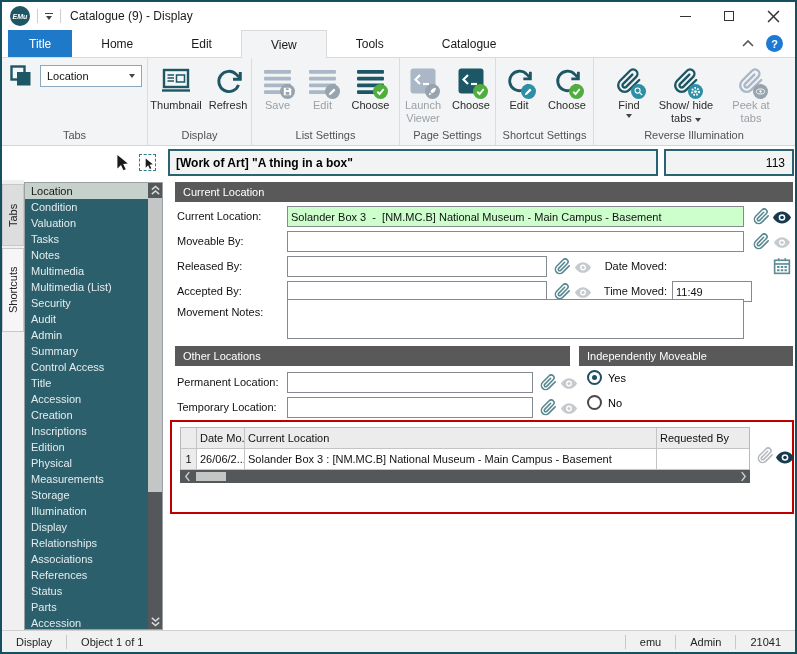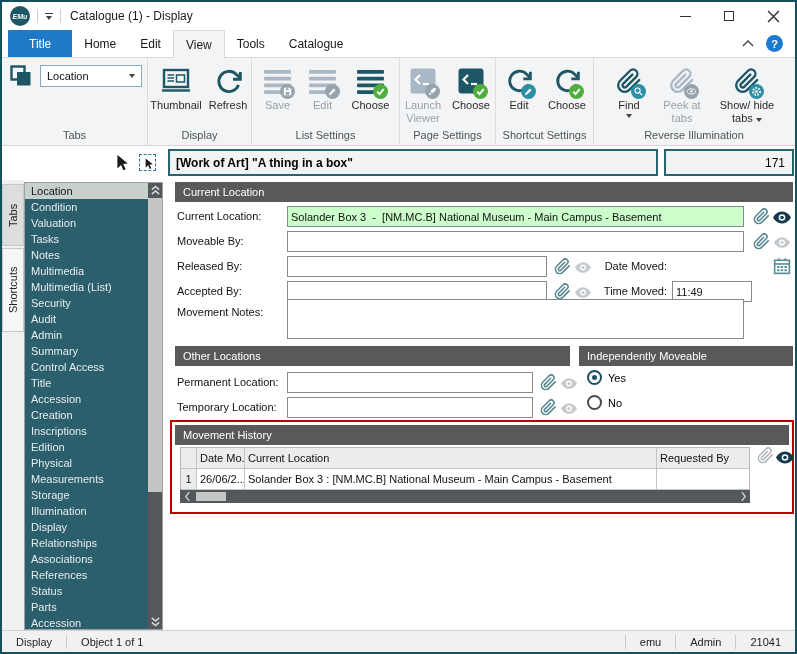--- a/index.html
+++ b/index.html
@@ -14,21 +14,21 @@
   .qat-line { width:8px; border-top:1.6px solid #444; margin-bottom:2px; }
   .caret-down { width:0; height:0; border-left:3.5px solid transparent; border-right:3.5px solid transparent; border-top:4px solid #444; display:inline-block; }
   .title-text { font-size:12px; color:#1a1a1a; margin-left:2px; }
   .win-btns { margin-left:auto; display:flex; height:100%; }
   .win-btn { width:44px; height:100%; display:flex; align-items:center; justify-content:center; color:#333; }
   .min-glyph { width:11px; border-top:1.5px solid #333; display:block; }
   .max-glyph { width:10px; height:10px; border:1.4px solid #333; display:block; }
 
   
   .menubar { height:28px; display:flex; align-items:stretch; background:#fff; border-bottom:1px solid #d9d9d9; }
-  .menu-item { padding:0 12px; font-size:12px; color:#1a1a1a; display:flex; align-items:center; }
+  .menu-item { padding:0 29px; font-size:12px; color:#1a1a1a; display:flex; align-items:center; }
   .menu-file { background:#1e7ac8; color:#fff; padding:0 21px; margin-left:6px; }
   .menu-view { background:#f3f4f5; border:1px solid #d9d9d9; border-bottom:none; margin-bottom:-1px; }
   .menu-right { margin-left:auto; display:flex; align-items:center; gap:12px; padding-right:12px; }
   .help-btn { width:17px; height:17px; border-radius:50%; background:#1d79d2; color:#fff; font-size:11px; font-weight:bold; display:flex; align-items:center; justify-content:center; }
   .collapse-btn { color:#555; display:flex; align-items:center; }
 
   
   .ribbon { height:88px; background:#f3f4f5; display:flex; border-bottom:1px solid #d5d5d5; }
   .rgroup { border-right:1px solid #dcdcdd; display:flex; flex-direction:column; padding-top:4px; flex:none; }
   .rgroup-label { margin-top:auto; text-align:center; font-size:11px; color:#4f5355; height:17px; line-height:15px; }
@@ -215,21 +215,21 @@
 <div class="window">
 
   <div class="titlebar">
     <div class="logo">EMu</div>
     <div class="tb-sep"></div>
     <div class="qat">
       <span class="qat-line"></span>
       <span class="caret-down"></span>
     </div>
     <div class="tb-sep"></div>
-    <div class="title-text">Catalogue (1) - Display</div>
+    <div class="title-text">Catalogue (9) - Display</div>
     <div class="win-btns">
       <div class="win-btn">
           <span class="min-glyph"></span>
         </div>
       <div class="win-btn">
           <span class="max-glyph"></span>
         </div>
       <div class="win-btn">
           <svg width="13" height="13">
             <use href="#i-close"></use>
@@ -410,64 +410,64 @@
               </svg>
             <span class="badge teal">
                 <svg width="11" height="11">
                   <use href="#i-magnifier"></use>
                 </svg>
               </span>
           </span>
           <span>Find</span>
           <span class="rbtn-caret caret-down"></span>
         </div>
-        <div class="rbtn disabled" style="width:60px">
+        <div class="rbtn" style="width:68px">
           <span class="icon-wrap">
             <svg class="ic" width="26" height="26">
                 <use href="#i-paperclip"></use>
               </svg>
-            <span class="badge gray">
-                <svg width="11" height="11">
-                  <use href="#i-eyebadge"></use>
-                </svg>
-              </span>
-          </span>
-          <span>Peek at tabs</span>
-        </div>
-        <div class="rbtn" style="width:68px">
+            <span class="badge teal">
+                <svg width="11" height="11">
+                  <use href="#i-gear"></use>
+                </svg>
+              </span>
+          </span>
+          <span><span>Show/ hide tabs</span> <span class="caret-down"></span></span>
+        </div>
+        <div class="rbtn disabled" style="width:60px">
           <span class="icon-wrap">
             <svg class="ic" width="26" height="26">
                 <use href="#i-paperclip"></use>
               </svg>
-            <span class="badge teal">
-                <svg width="11" height="11">
-                  <use href="#i-gear"></use>
-                </svg>
-              </span>
-          </span>
-          <span><span>Show/ hide tabs</span> <span class="caret-down"></span></span>
+            <span class="badge gray">
+                <svg width="11" height="11">
+                  <use href="#i-eyebadge"></use>
+                </svg>
+              </span>
+          </span>
+          <span>Peek at tabs</span>
         </div>
       </div>
       <div class="rgroup-label">Reverse Illumination</div>
     </div>
   </div>
 
   <div class="headerrow">
     <div class="tool-icon" style="left:112px">
       <svg width="16" height="18">
           <use href="#i-cursor"></use>
         </svg>
     </div>
     <div class="tool-icon select-tool" style="left:137px">
       <svg width="11" height="12" style="margin-top:3px;margin-left:3px">
           <use href="#i-cursor"></use>
         </svg>
     </div>
     <div class="title-box">[Work of Art] "A thing in a box"</div>
-    <div class="num-box">171</div>
+    <div class="num-box">113</div>
   </div>
 
   <div class="body">
 
     <div class="side-strip">
       <div class="side-tab side-tab-tabs selected">Tabs</div>
       <div class="side-tab side-tab-shortcuts">Shortcuts</div>
     </div>
 
     <div class="tablist">
@@ -616,21 +616,20 @@
           <svg width="16" height="11">
             <use href="#i-eye"></use>
           </svg>
         </span>
       <div class="radio-row" style="left:420px; top:215px">
         <span class="radio off"></span>
         <span>No</span>
       </div>
 
       <div class="redbox">
-        <div class="mh-header">Movement History</div>
         <div class="mh-table">
           <div class="mh-row mh-head">
             <div class="mh-cell numcell"></div>
             <div class="mh-cell">Date Mo...</div>
             <div class="mh-cell">Current Location</div>
             <div class="mh-cell">Requested By</div>
           </div>
           <div class="mh-row">
             <div class="mh-cell numcell">1</div>
             <div class="mh-cell">26/06/2...</div>

